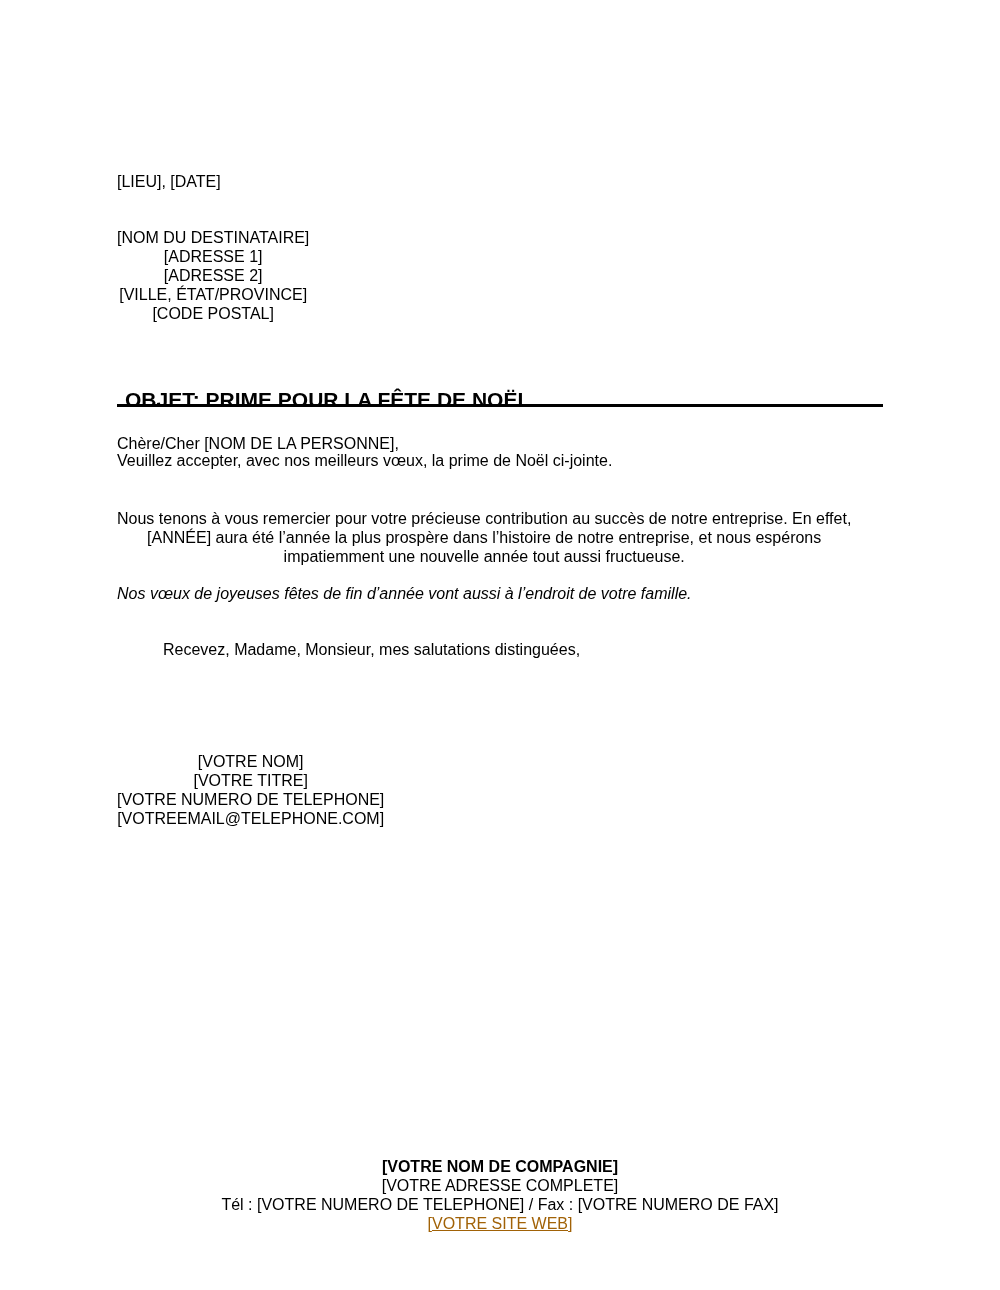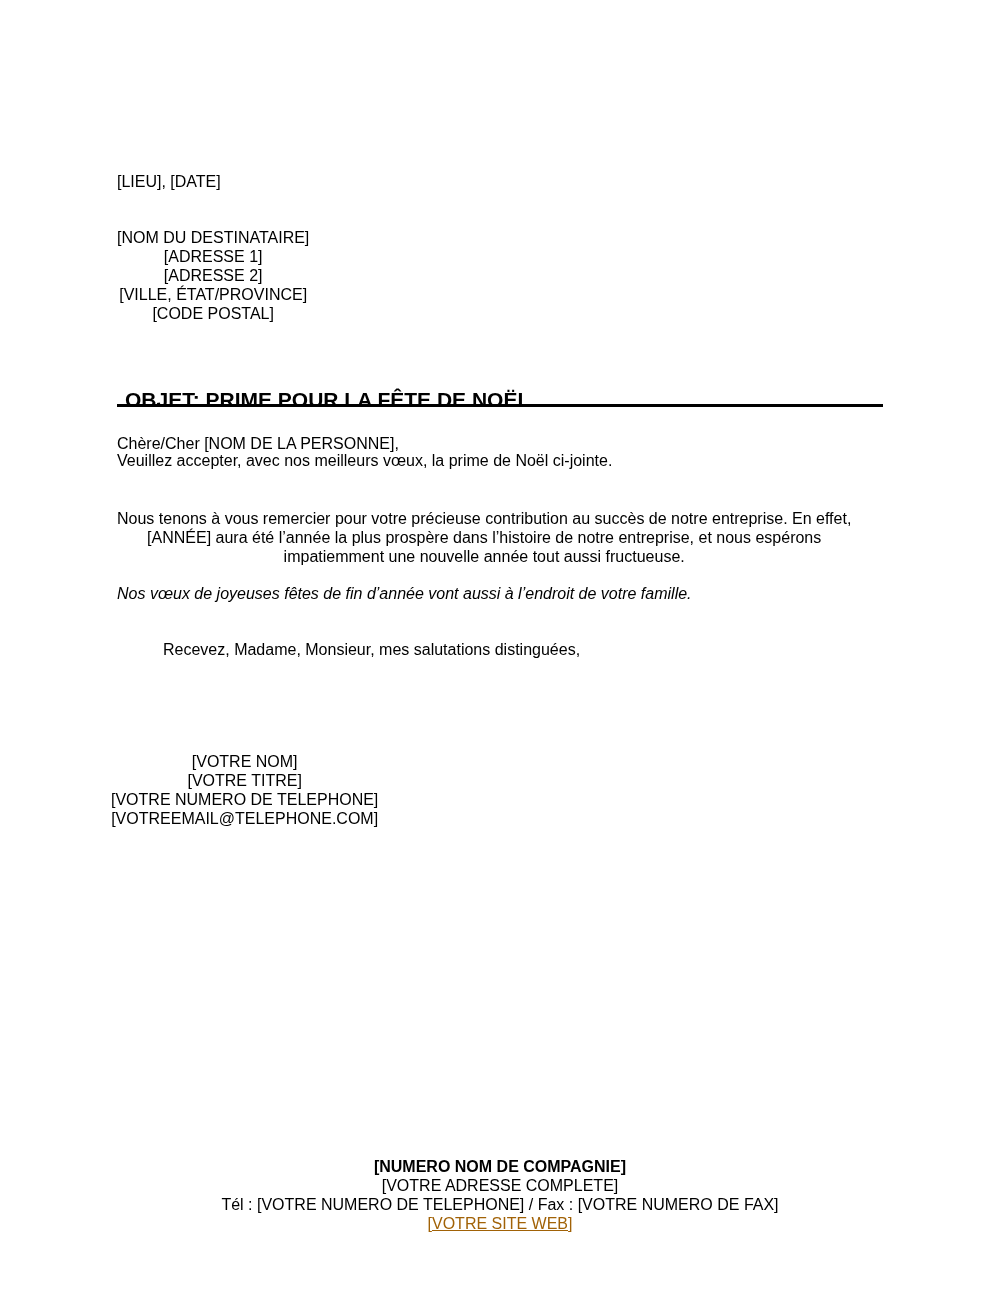--- a/index.html
+++ b/index.html
@@ -41,27 +41,27 @@
   <div class="abs" style="left:117px; top:509px;">
     <div class="line">Nous tenons à vous remercier pour votre précieuse contribution au succès de notre entreprise. En effet,</div>
     <div class="line">[ANNÉE] aura été l’année la plus prospère dans l’histoire de notre entreprise, et nous espérons</div>
     <div class="line">impatiemment une nouvelle année tout aussi fructueuse.</div>
   </div>
 
   <div class="abs line" style="left:117px; top:584px;font-style:italic;">Nos vœux de joyeuses fêtes de fin d’année vont aussi à l’endroit de votre famille.</div>
 
   <div class="abs line" style="left:117px; top:640px;margin-left:46px;">Recevez, Madame, Monsieur, mes salutations distinguées,</div>
 
-  <div class="abs" style="left:111px; top:752px;">
+  <div class="abs" style="left:117px; top:752px;">
     <div class="line">[VOTRE NOM]</div>
     <div class="line">[VOTRE TITRE]</div>
     <div class="line">[VOTRE NUMERO DE TELEPHONE]</div>
     <div class="line">[VOTREEMAIL@TELEPHONE.COM]</div>
   </div>
 
   <div class="footer">
-    <div class="bold">[NUMERO NOM DE COMPAGNIE]</div>
+    <div class="bold">[VOTRE NOM DE COMPAGNIE]</div>
     <div>[VOTRE ADRESSE COMPLETE]</div>
     <div>Tél : [VOTRE NUMERO DE TELEPHONE] / Fax : [VOTRE NUMERO DE FAX]</div>
     <div><span class="link">[VOTRE SITE WEB]</span></div>
   </div>
 
 </div>
 
 </body></html>

